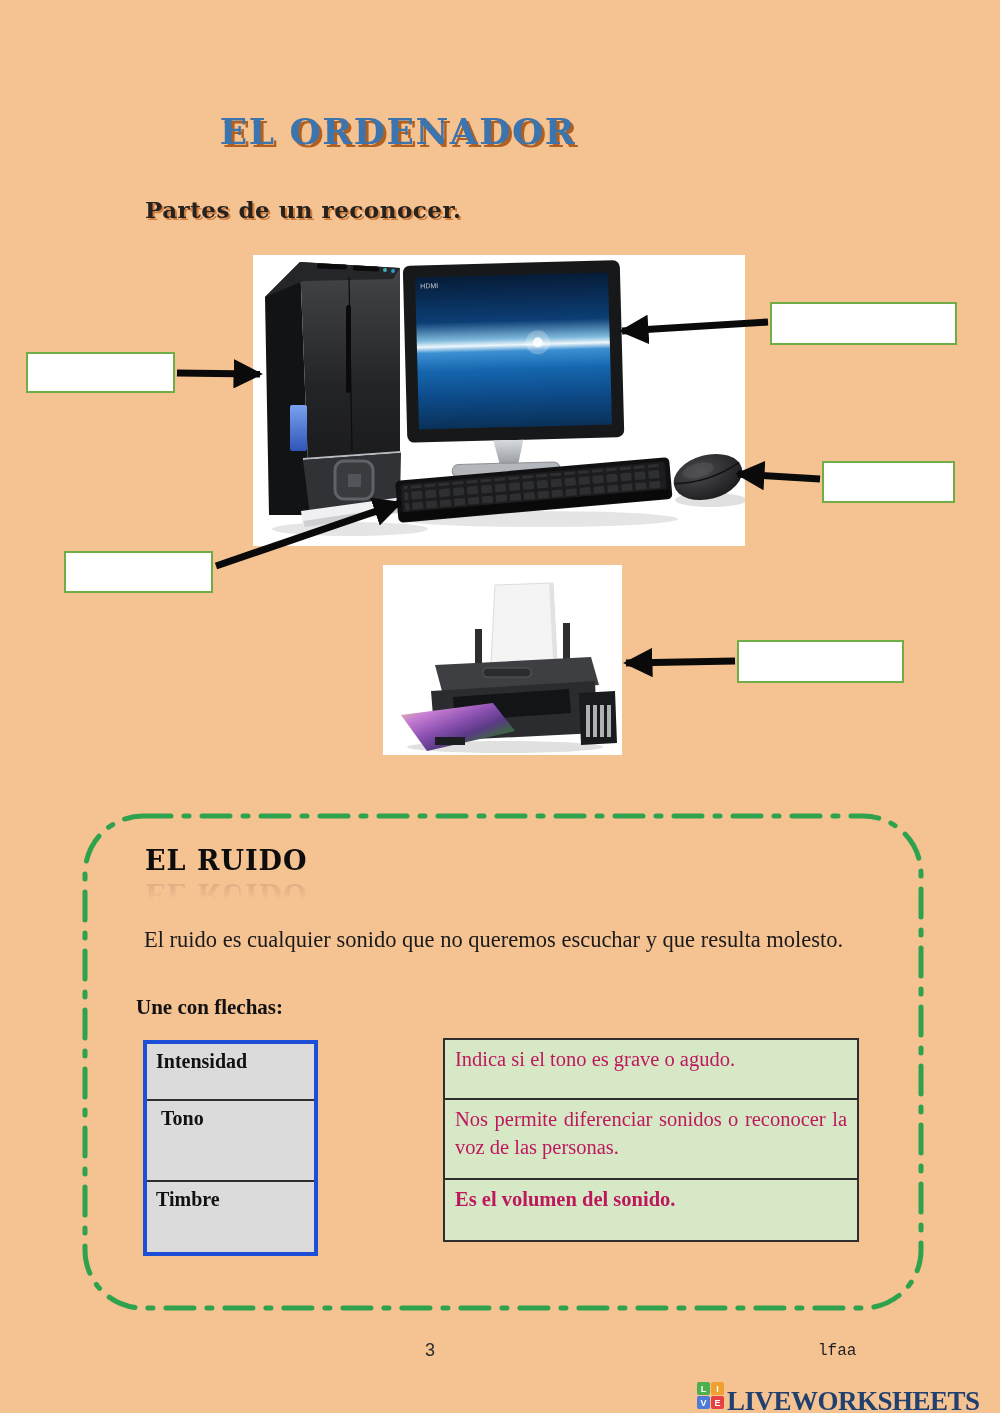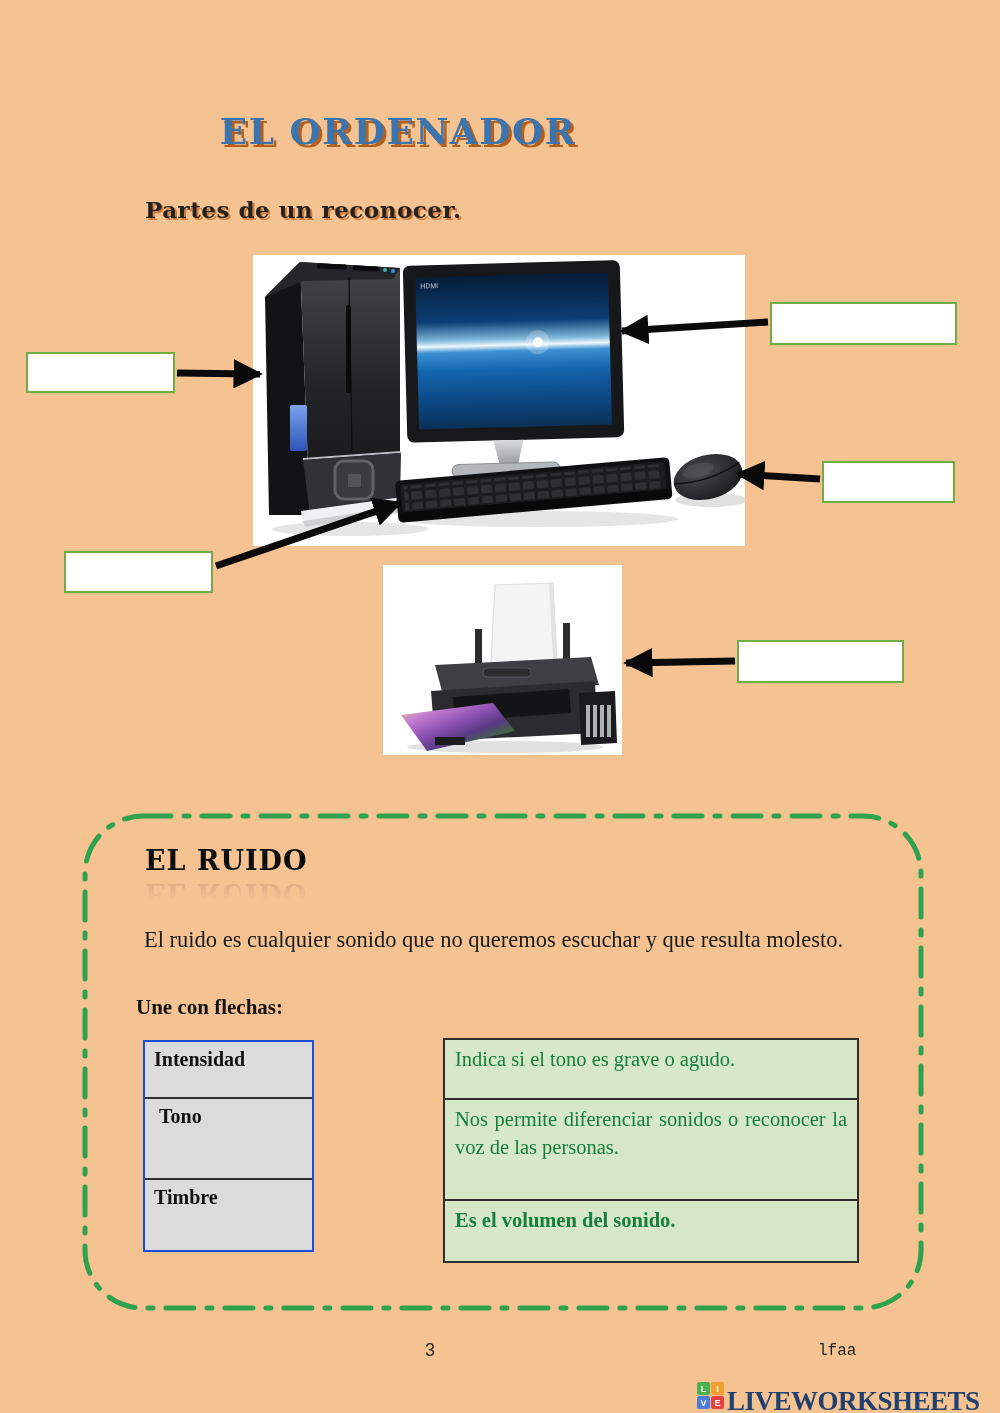--- a/index.html
+++ b/index.html
@@ -51,33 +51,33 @@
     mask-image:linear-gradient(to top,rgba(0,0,0,.8),transparent 70%);
   }
   .ruido-paragraph{
     top:924px;left:144px;width:714px;
     font-size:22.5px;line-height:1.45;color:#1a1a1a;text-align:justify;
   }
   .ruido-instruction{
     top:995px;left:136px;font-size:21px;font-weight:bold;color:#111;
   }
   
-  .term-col{left:143px;top:1040px;width:167px;border:2px solid #1d4ed8;z-index:2;}
+  .term-col{left:143px;top:1040px;width:167px;border:4px solid #1d4ed8;z-index:2;}
   .def-col{left:443px;top:1038px;width:412px;border:2px solid #2e2e2e;z-index:2;}
   .term-cell{
     background:#DBDBDB;box-sizing:border-box;padding:6px 0 0 9px;
     font-weight:bold;font-size:20px;color:#111;border-top:2px solid #2e2e2e;
   }
   .def-cell{
     background:#D7E8C6;box-sizing:border-box;padding:5px 10px 0 10px;
-    font-size:20.5px;color:#15803d;line-height:1.38;border-top:2px solid #2e2e2e;
+    font-size:20.5px;color:#be185d;line-height:1.38;border-top:2px solid #2e2e2e;
   }
   .term-cell:first-child,.def-cell:first-child{border-top:none;}
   .h1r{height:55px;} .h2r{height:81px;padding-left:14px;} .h3r{height:72px;}
-  .d1r{height:58px;} .d2r{height:101px;} .d3r{height:62px;font-weight:bold;}
+  .d1r{height:58px;} .d2r{height:80px;} .d3r{height:62px;font-weight:bold;}
   .def-cell.justify{text-align:justify;}
   
   .page-number{top:1340px;left:425px;font-family:"Liberation Sans",sans-serif;font-size:18px;color:#2a2a2a;}
   .author{top:1342px;left:818px;font-family:Liberation Mono, monospace;font-size:16px;color:#1f1f1f;}
   .lw-logo{top:1374px;left:697px;display:flex;align-items:center;z-index:3;}
   .lw-squares{display:grid;grid-template-columns:13px 13px;grid-template-rows:13px 13px;gap:1px;margin-right:3px;}
   .lw-sq{
     width:13px;height:13px;border-radius:2px;color:#fff;
     font-family:"Liberation Sans",sans-serif;font-weight:bold;font-size:9px;
     display:flex;align-items:center;justify-content:center;

